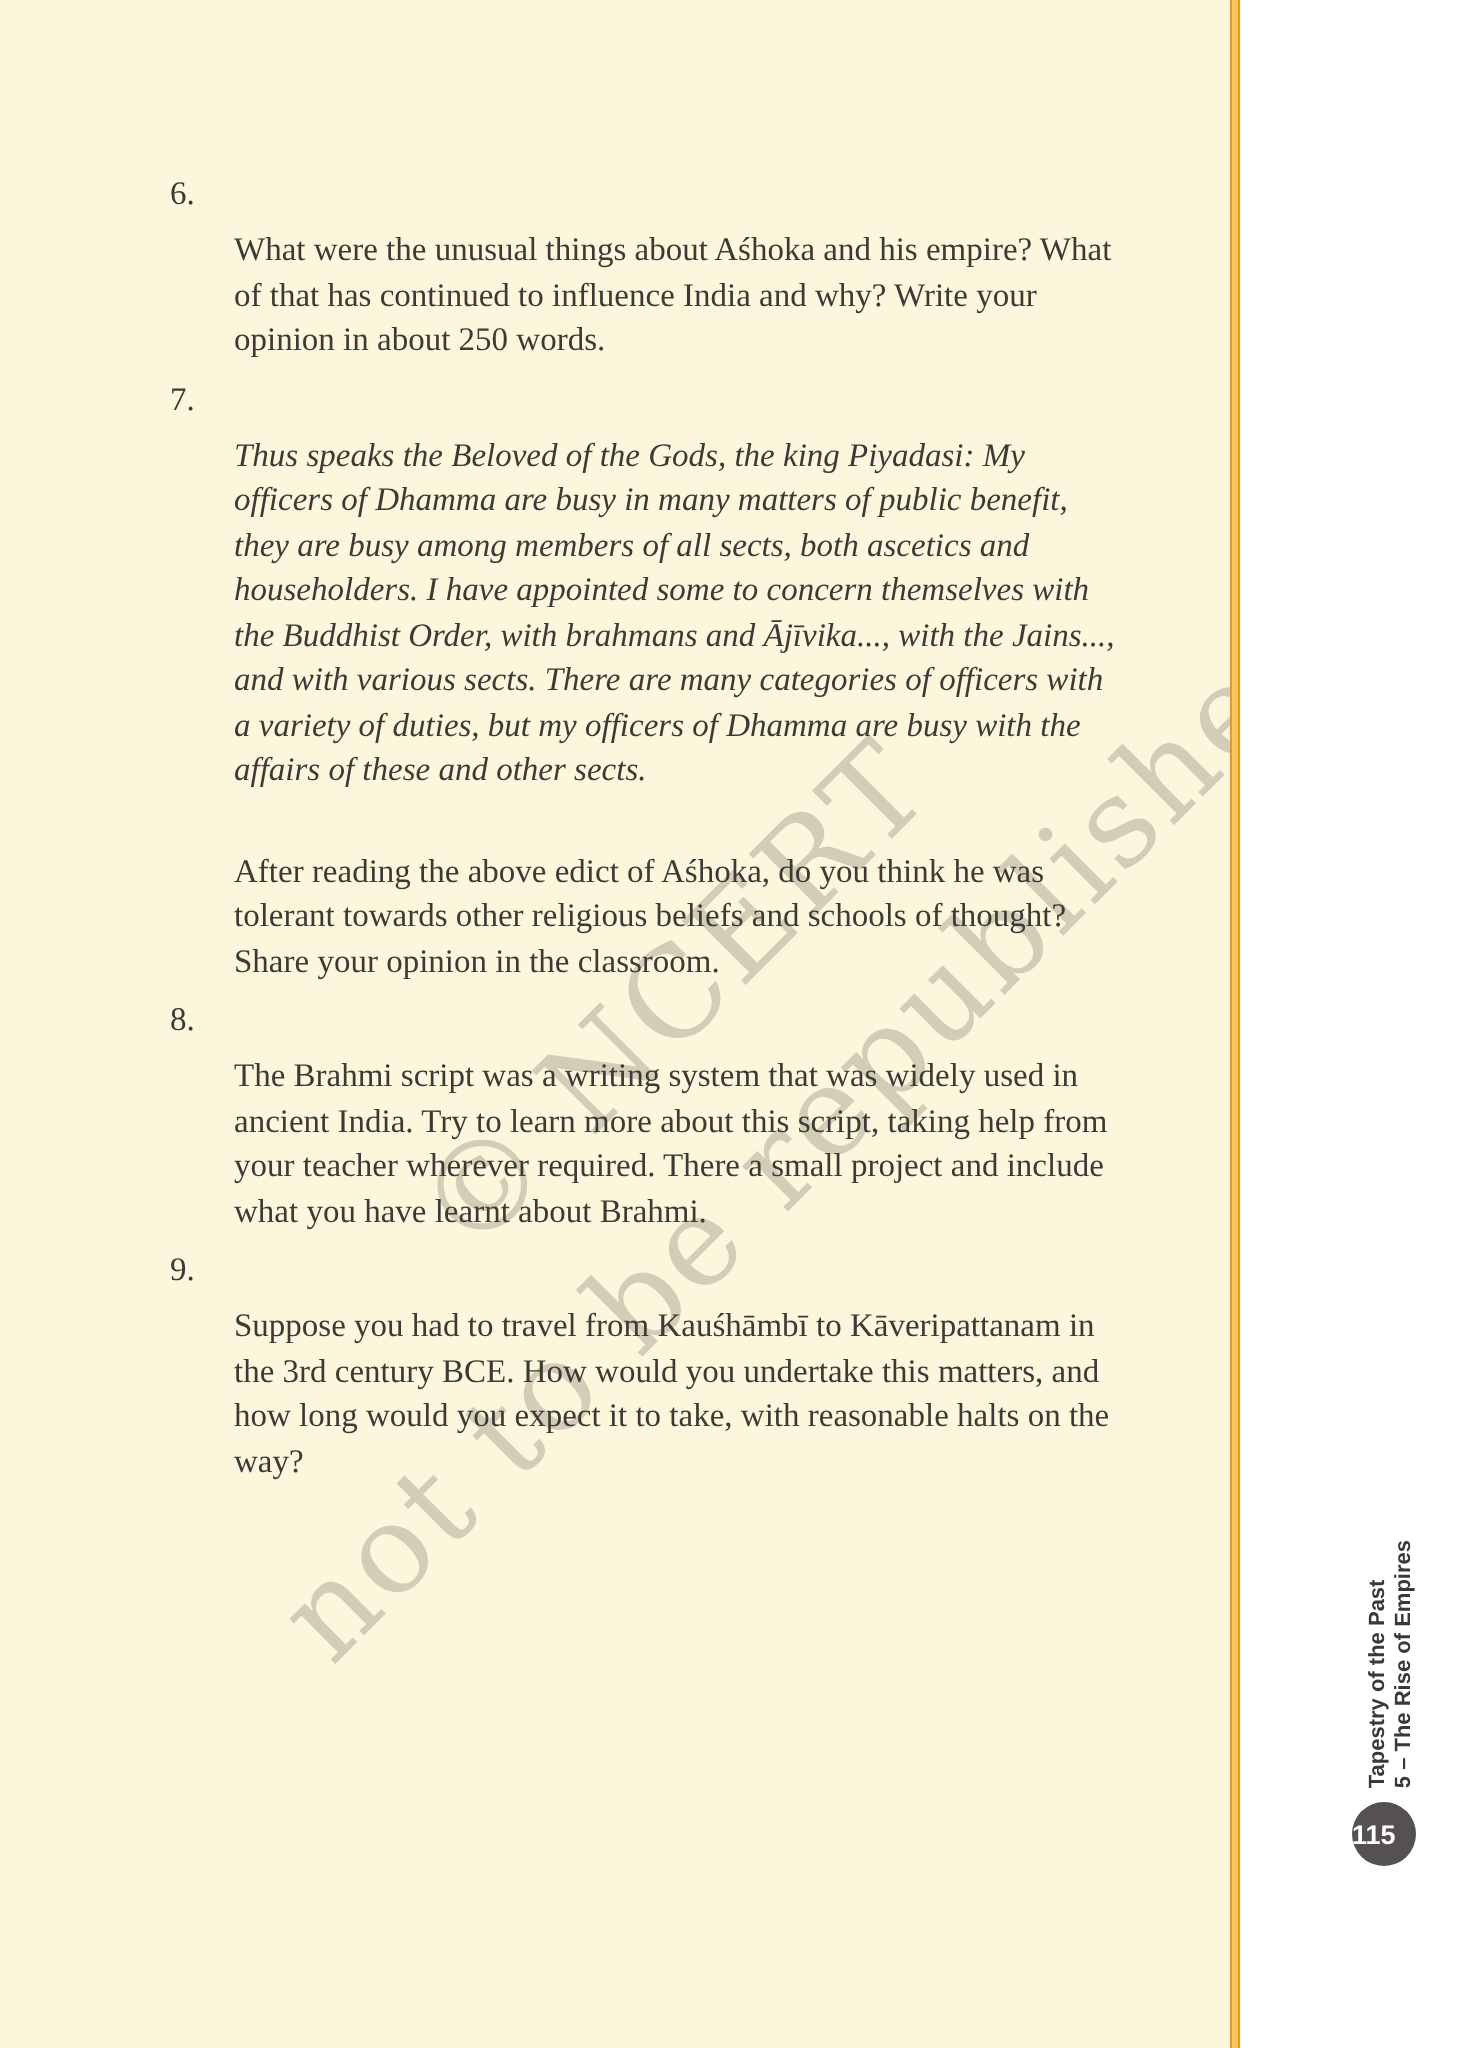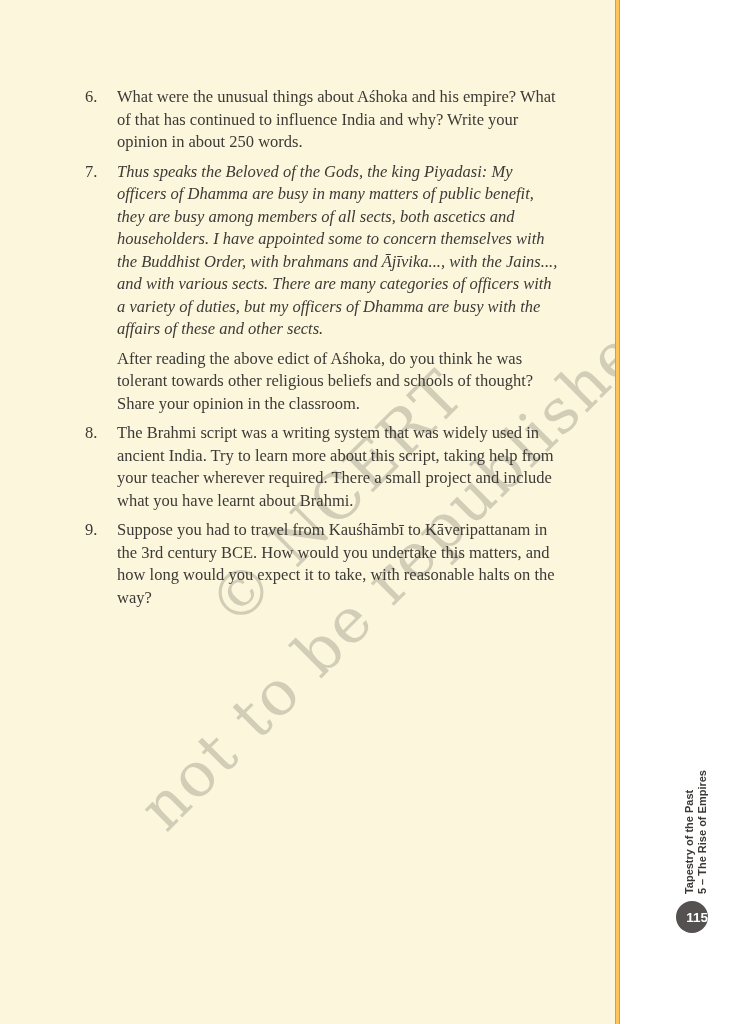--- a/index.html
+++ b/index.html
@@ -30,21 +30,21 @@
     position: absolute;
     left: 85px; top: 86px;
     width: 475px;
     color: #3C3A36;
     font-size: 16.5px;
     line-height: 22.5px;
   }
   .q-item { display: flex; margin-bottom: 7px; }
   .q-num { width: 32px; flex: 0 0 32px; }
   .q-body { width: 443px; }
-  .q-para { margin-bottom: 7px; }
+  .q-para { margin-bottom: 7px; margin-top: 28px; }
   .q-para:last-child { margin-bottom: 0; }
   .q-para.italic { font-style: italic; font-family: Liberation Serif, serif; }
   
   .watermark {
     position: absolute;
     left: -30px; top: 437px;
     width: 800px;
     transform: rotate(-45deg);
     text-align: center;
     color: rgba(125, 122, 110, 0.33);
@@ -72,21 +72,21 @@
   .page-number-badge {
     position: absolute;
     left: 676px; top: 901px;
     width: 32px; height: 32px;
     border-radius: 50%;
     background: #545150;
     color: #ffffff;
     font-family: "Liberation Sans", sans-serif;
     font-weight: bold;
     font-size: 13.5px;
-    display: flex; align-items: center; justify-content: flex-end;
+    display: flex; align-items: center; justify-content: flex-start;
   }
 </style>
 </head>
 <body>
 
 <div class="sheet">
   <div class="watermark">
     <div>© NCERT</div>
     <div>not to be republished</div>
   </div>

